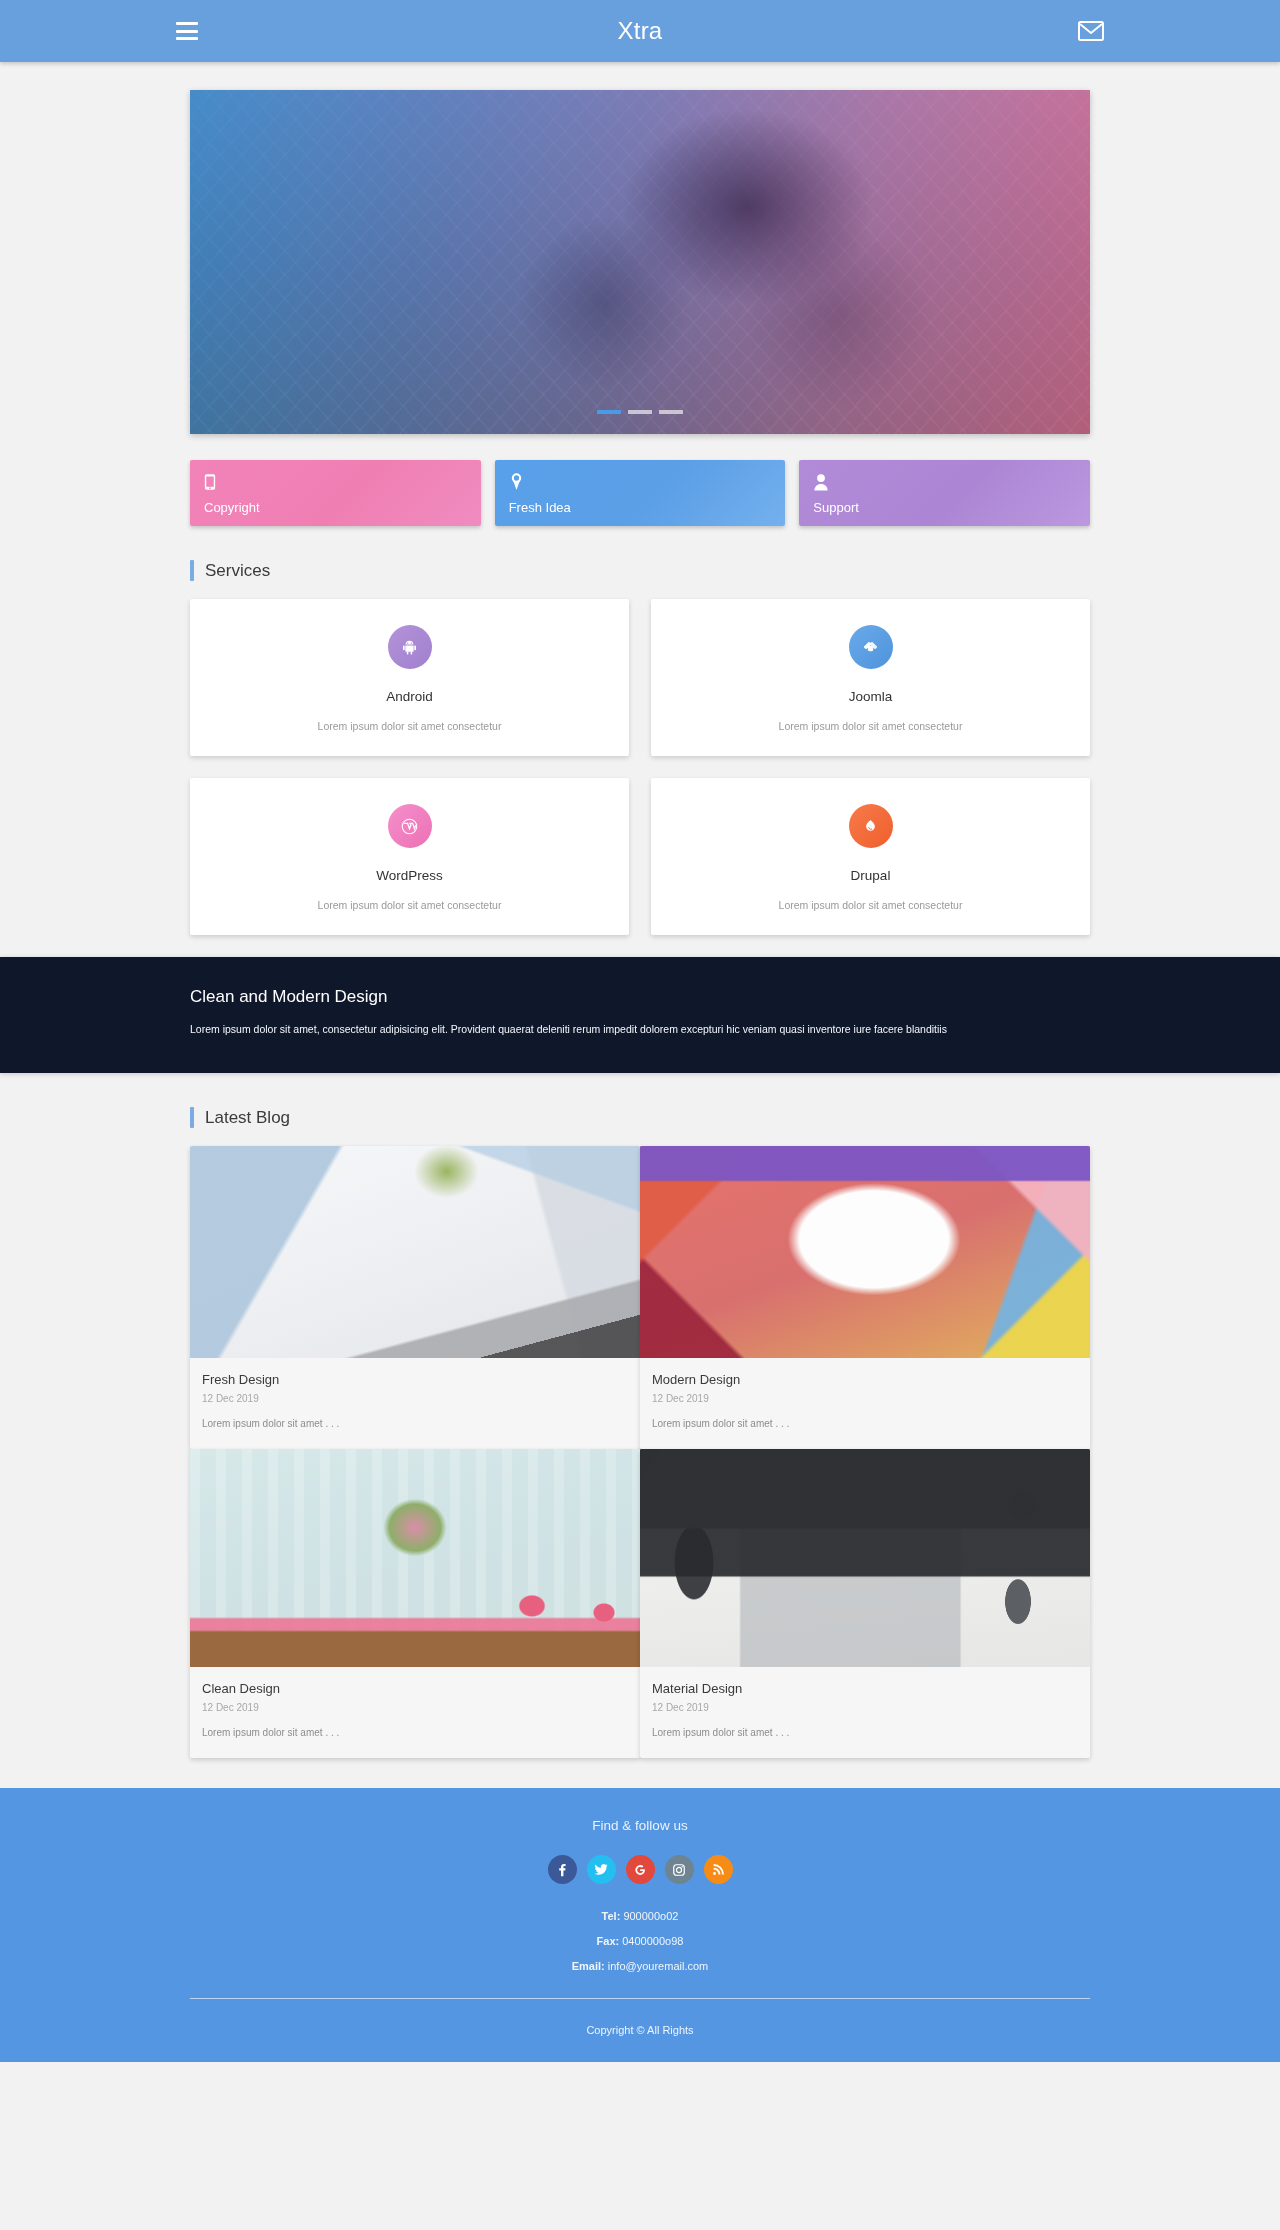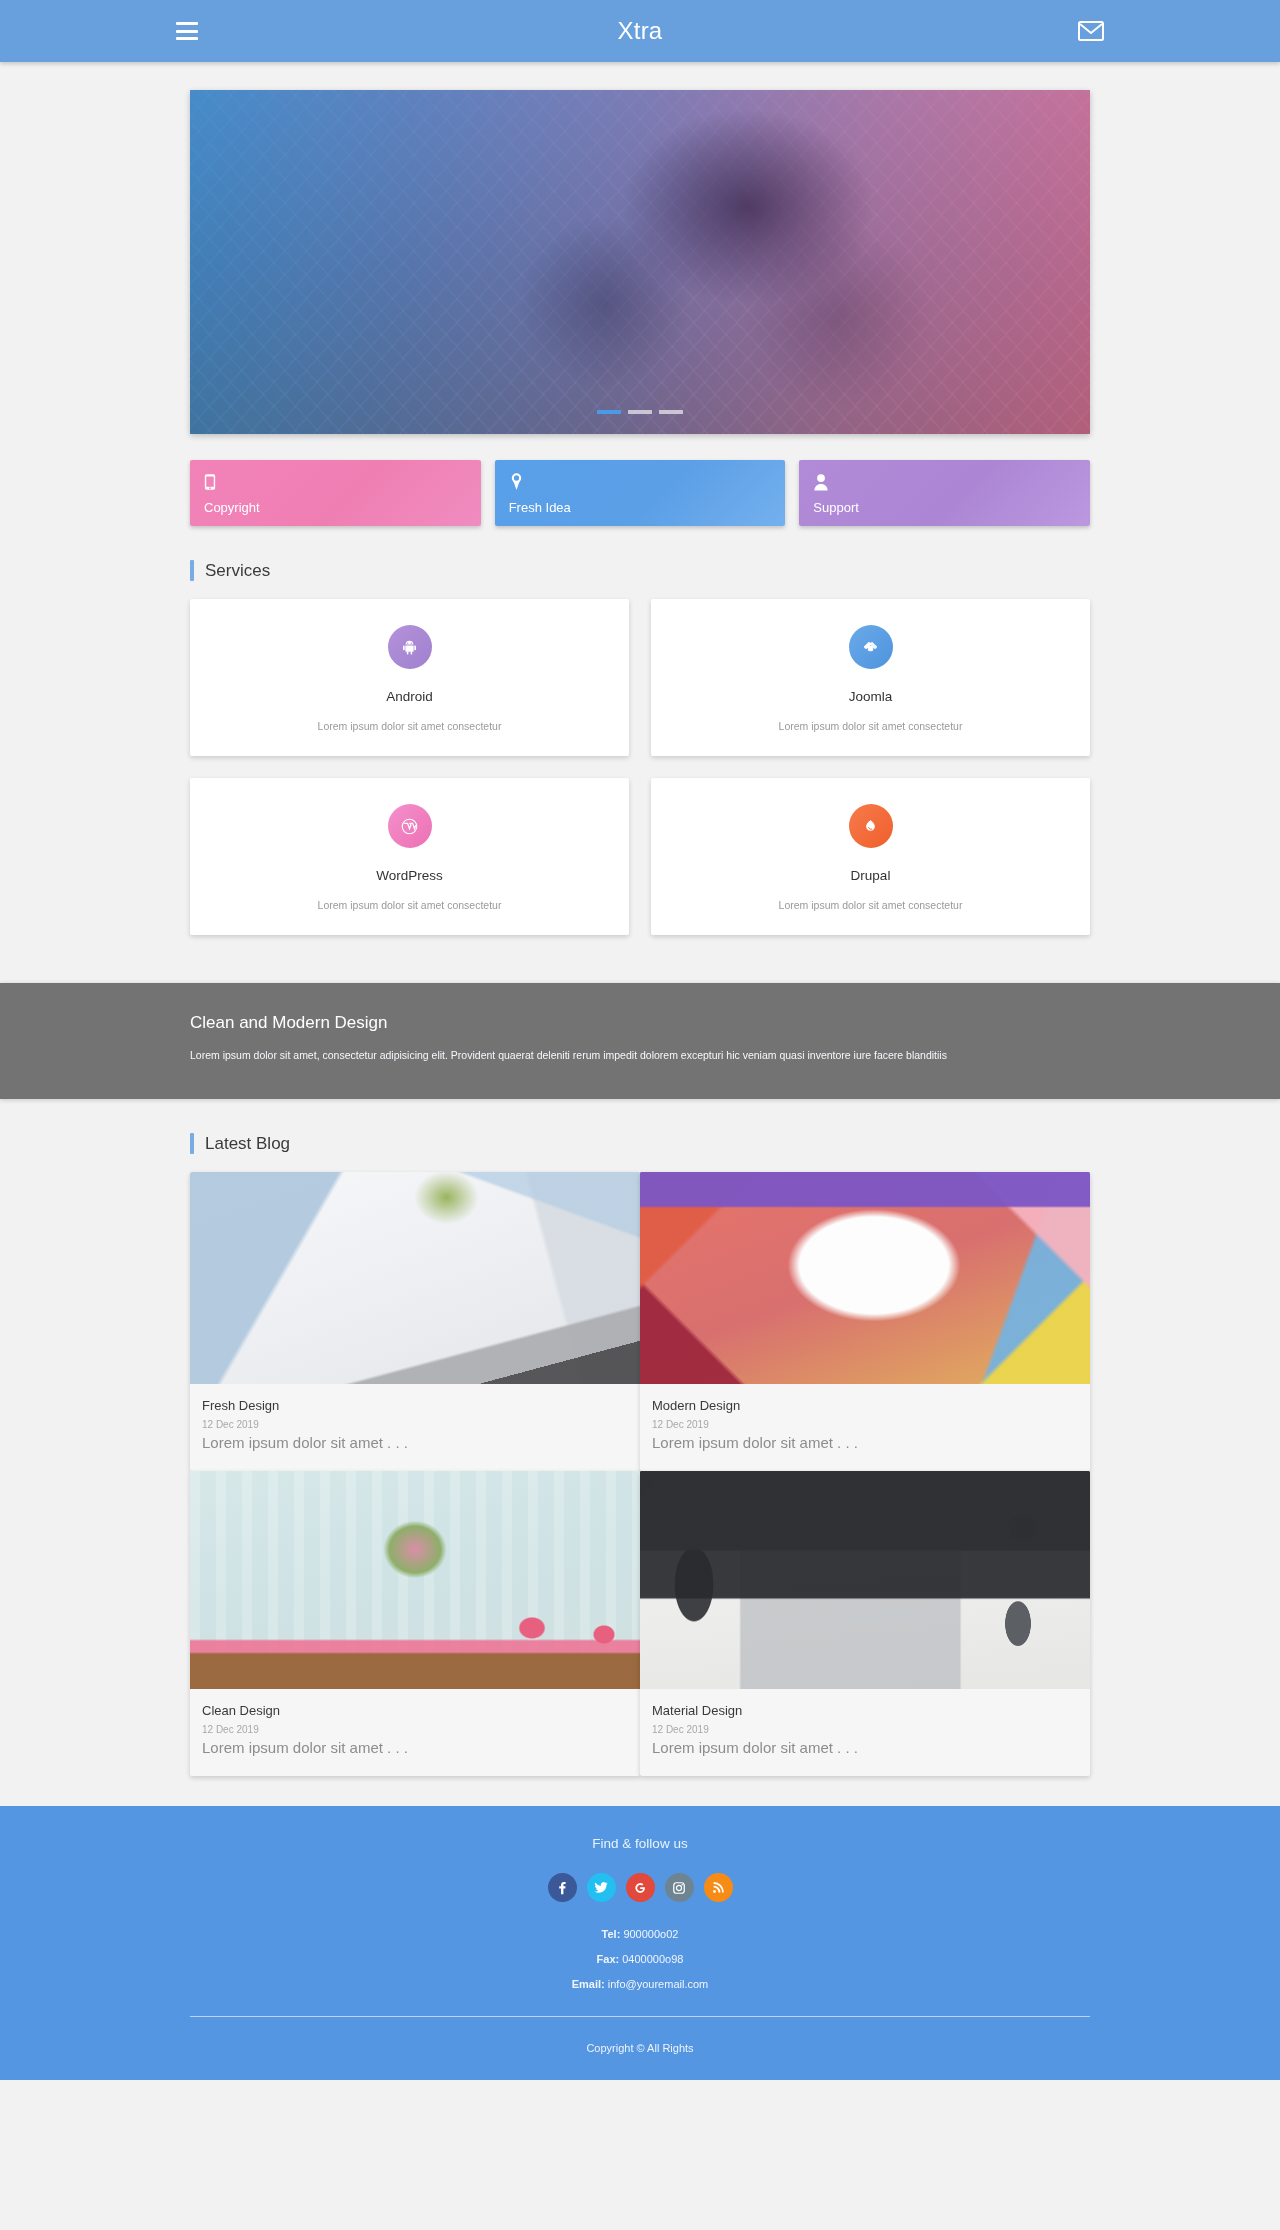--- a/index.html
+++ b/index.html
@@ -92,36 +92,36 @@
   }
   .svc-circle{
     width:44px; height:44px; border-radius:50%; margin:0 auto;
     display:flex; align-items:center; justify-content:center;
   }
   .svc-name{ margin-top:20px; font-size:13.5px; color:#333; }
   .svc-desc{ margin-top:16px; font-size:10.5px; color:#9a9a9a; }
 
   
   .banner{
-    background:#737373; color:#fff; margin-top:48px;
+    background:#0f172a; color:#fff; margin-top:22px;
     padding:30px 0 34px 0;
     box-shadow:0 1px 5px rgba(0,0,0,.18);
   }
   .banner-title{ font-size:17px; font-weight:500; }
   .banner-text{ font-size:10.5px; line-height:1.85; margin-top:13px; width:870px; color:#f4f8fd; }
 
   
   .blog-wrap{ background:#f2f2f2; padding-bottom:30px; }
   .blog-grid{ display:grid; grid-template-columns:1fr 1fr; }
   .post{ background:#f6f6f6; border-radius:2px; box-shadow:0 2px 5px rgba(0,0,0,.17); overflow:hidden; }
   .post-img{ height:212px; background:#ccc; }
   .post-body{ padding:14px 12px 20px 12px; }
   .post-title{ font-size:13px; color:#3a3a3a; }
   .post-date{ font-size:10px; color:#a8a8a8; margin-top:6px; }
-  .post-excerpt{ font-size:15px; color:#8d8d8d; margin-top:4px; }
+  .post-excerpt{ font-size:10px; color:#8d8d8d; margin-top:14px; }
 
   
   .img-fresh{
     background:
       radial-gradient(ellipse 46px 38px at 57% 12%, #9ab45f 0%, rgba(154,180,95,0) 70%),
       linear-gradient(120deg, rgba(176,200,222,.95) 0 26%, rgba(244,246,248,0) 27%),
       linear-gradient(200deg, rgba(180,205,228,.75) 0 17%, rgba(244,246,248,0) 18%),
       linear-gradient(345deg, rgba(62,60,62,.85) 0 13%, rgba(170,172,176,.9) 13% 23%, rgba(240,242,244,0) 24%),
       linear-gradient(255deg, rgba(215,220,226,.9) 0 22%, rgba(246,248,250,0) 23%),
       linear-gradient(160deg,#f7f8fa 0%, #eceef1 55%, #e2e5e9 100%);

